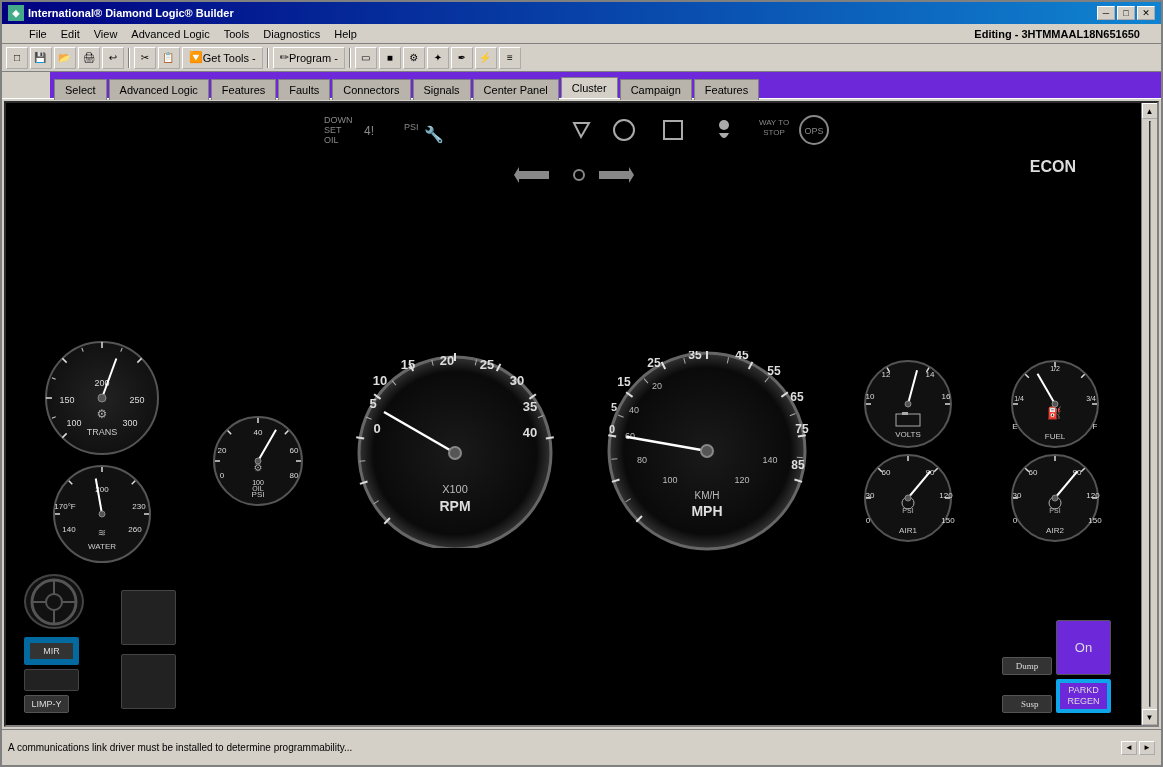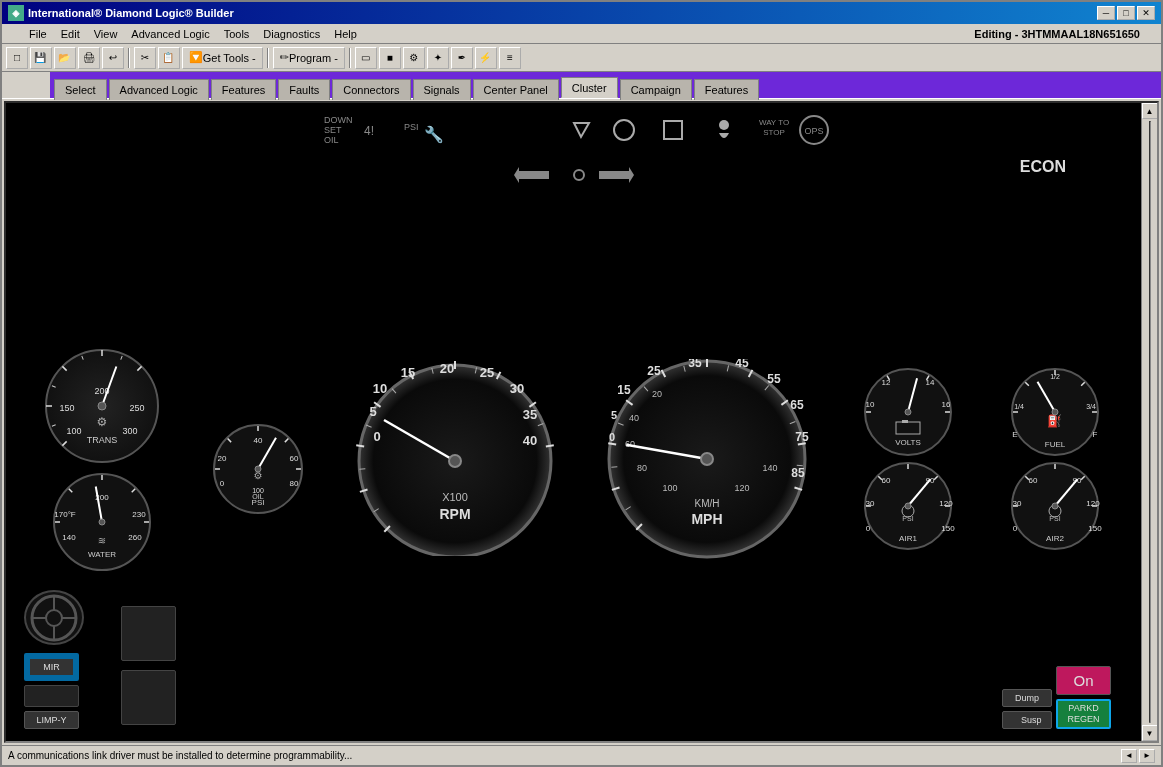--- a/index.html
+++ b/index.html
@@ -223,21 +223,21 @@
       flex-shrink: 0;
     }
 
     
     .status-bar {
       background: #d4d0c8;
       border-top: 1px solid #808080;
       padding: 2px 6px;
       font-size: 10px;
       color: #000;
-      height: 20px;
+      height: 36px;
       display: flex;
       align-items: center;
       flex-shrink: 0;
     }
 
     .editing-label {
       font-size: 11px;
       color: #000;
       font-weight: bold;
     }
@@ -342,21 +342,21 @@
             <text x="170" y="15" fill="#888" font-size="9">PSI</text>
 
             <circle cx="580" cy="15" r="14" fill="none" stroke="#888" stroke-width="2"></circle>
             <text x="580" y="19" fill="#888" font-size="9" text-anchor="middle">OPS</text>
 
             <text x="540" y="10" fill="#888" font-size="8" text-anchor="middle">WAY TO</text>
             <text x="540" y="20" fill="#888" font-size="8" text-anchor="middle">STOP</text>
           </svg>
         </div>
 
-        <div style="position:absolute;right:75px;top:55px;color:#ddd;font-size:16px;font-weight:bold;">ECON</div>
+        <div style="position:absolute;right:65px;top:55px;color:#ddd;font-size:16px;font-weight:bold;">ECON</div>
 
         <div class="arrow-row" style="padding:2px 0;margin-top:-10px;">
           <svg width="120" height="28">
 
             <polygon points="35,14 5,14 5,6 0,14 5,22 5,14" fill="#888"></polygon>
             <rect x="5" y="10" width="30" height="8" fill="#888"></rect>
 
             <circle cx="65" cy="14" r="5" fill="none" stroke="#888" stroke-width="2"></circle>
 
             <polygon points="85,14 115,14 115,6 120,14 115,22 115,14" fill="#888"></polygon>
@@ -669,31 +669,31 @@
               <circle cx="25" cy="25" r="22" fill="none" stroke="#555" stroke-width="3"></circle>
               <circle cx="25" cy="25" r="8" fill="none" stroke="#555" stroke-width="2"></circle>
               <line x1="25" y1="3" x2="25" y2="17" stroke="#555" stroke-width="2"></line>
               <line x1="25" y1="33" x2="25" y2="47" stroke="#555" stroke-width="2"></line>
               <line x1="3" y1="25" x2="17" y2="25" stroke="#555" stroke-width="2"></line>
               <line x1="33" y1="25" x2="47" y2="25" stroke="#555" stroke-width="2"></line>
             </svg>
           </div>
           <div style="background:#333;border:6px solid #0369a1;color:#ddd;font-size:9px;padding:3px 8px;text-align:center;cursor:pointer;border-radius:2px;width:55px;">MIR</div>
           <div style="background:#222;border:1px solid #444;width:55px;height:22px;border-radius:2px;"></div>
-          <div style="background:#333;border:1px solid #555;color:#ddd;font-size:9px;padding:3px 4px;text-align:center;cursor:pointer;border-radius:2px;width:55px;">LIMP-Y</div>
+          <div style="background:#333;border:1px solid #555;color:#ddd;font-size:9px;padding:3px 4px;text-align:center;cursor:pointer;border-radius:2px;width:45px;">LIMP-Y</div>
         </div>
 
         <div style="position:absolute;bottom:12px;right:30px;display:flex;flex-direction:row;gap:4px;align-items:flex-end;">
-          <div style="display:flex;flex-direction:column;gap:4px;">
+          <div style="display:flex;flex-direction:column;gap:20px;font-family:Liberation Serif, serif;">
             <div style="background:#333;border:1px solid #555;color:#ddd;font-size:9px;padding:3px 6px;text-align:center;cursor:pointer;border-radius:2px;width:50px;">Dump</div>
             <div style="background:#333;border:1px solid #555;color:#ddd;font-size:9px;padding:3px 18px;text-align:center;cursor:pointer;border-radius:2px;width:50px;">Susp</div>
           </div>
           <div style="display:flex;flex-direction:column;gap:4px;">
-            <div style="background:#be185d;border:1px solid #555;color:#ddd;font-size:15px;padding:5px 6px;text-align:center;cursor:pointer;border-radius:2px;width:55px;">On</div>
-            <div style="background:#15803d;border:2px solid #0ea5e9;color:#ddd;font-size:9px;padding:2px 4px;text-align:center;cursor:pointer;border-radius:2px;width:55px;line-height:1.2;">PARKD<br>REGEN</div>
+            <div style="background:#6d28d9;border:1px solid #555;color:#ddd;font-size:13px;padding:19px 6px;text-align:center;cursor:pointer;border-radius:2px;width:55px;">On</div>
+            <div style="background:#6d28d9;border:4px solid #0ea5e9;color:#ddd;font-size:9px;padding:2px 4px;text-align:center;cursor:pointer;border-radius:2px;width:55px;line-height:1.2;">PARKD<br>REGEN</div>
           </div>
         </div>
 
         <div style="position:absolute;bottom:80px;left:115px;background:#222;border:1px solid #444;width:55px;height:55px;border-radius:2px;"></div>
         <div style="position:absolute;bottom:16px;left:115px;background:#222;border:1px solid #444;width:55px;height:55px;border-radius:2px;"></div>
 
       </div>
     </div>
   </div>
 

